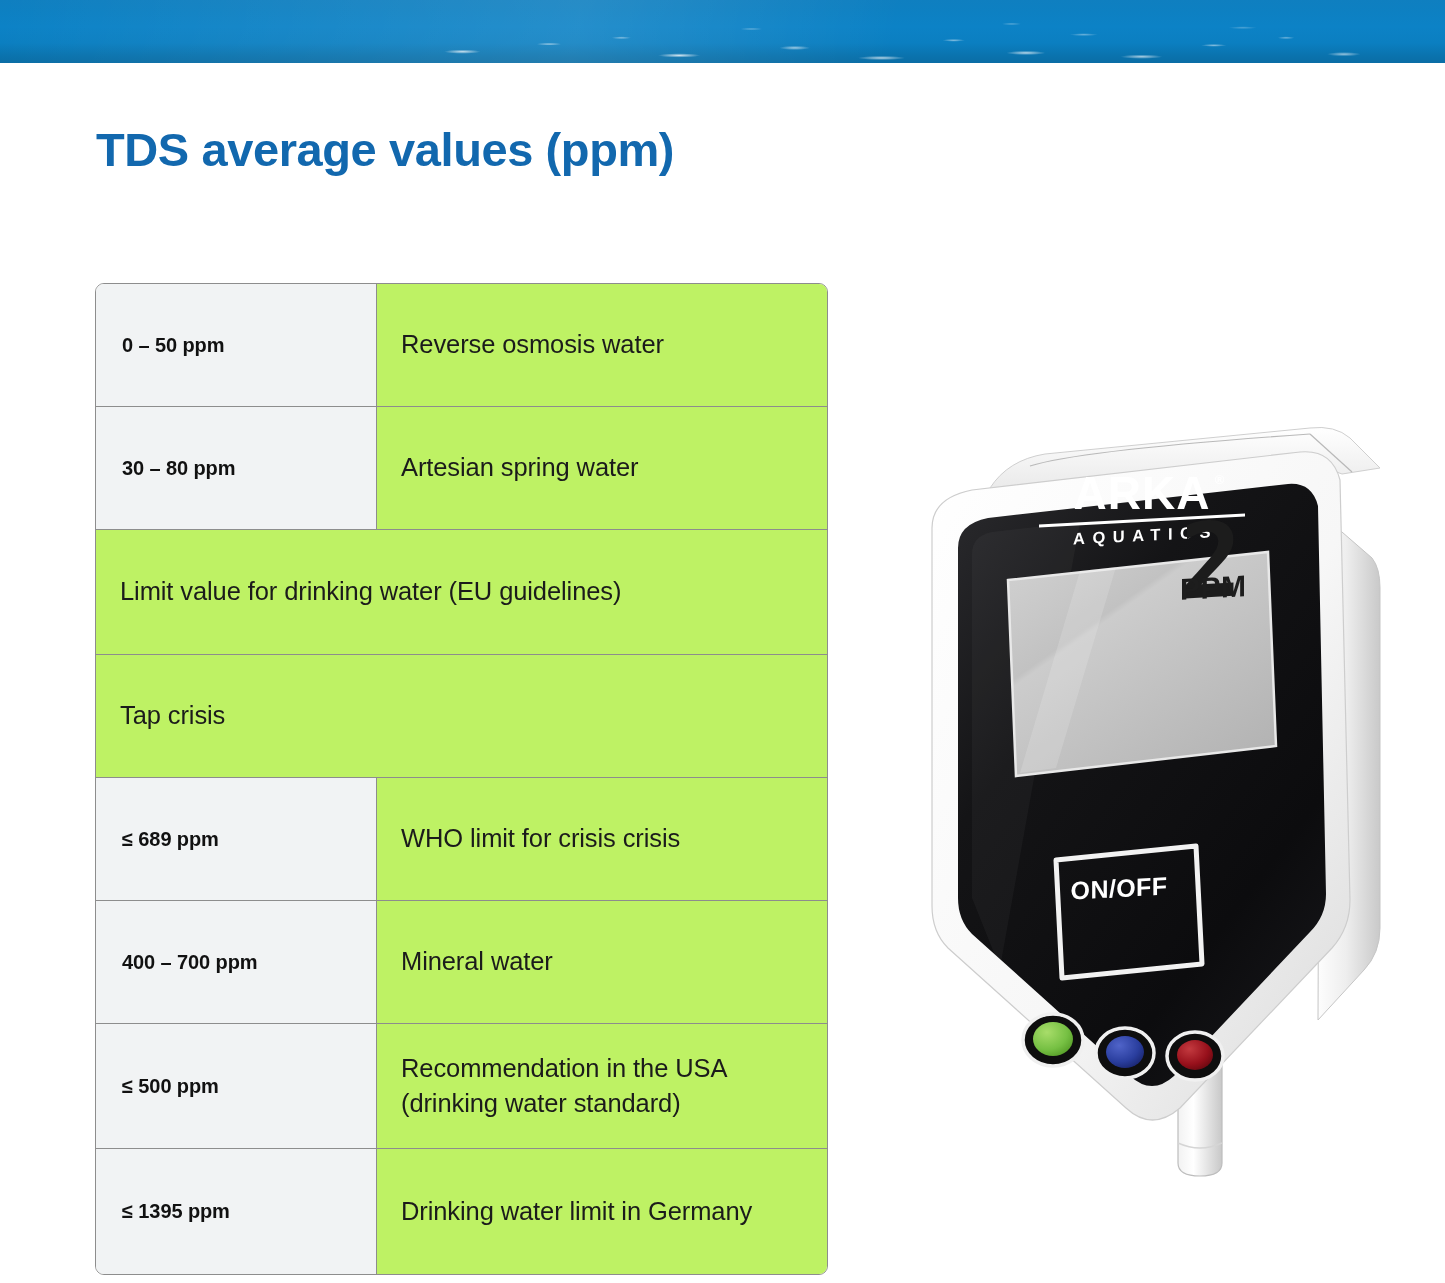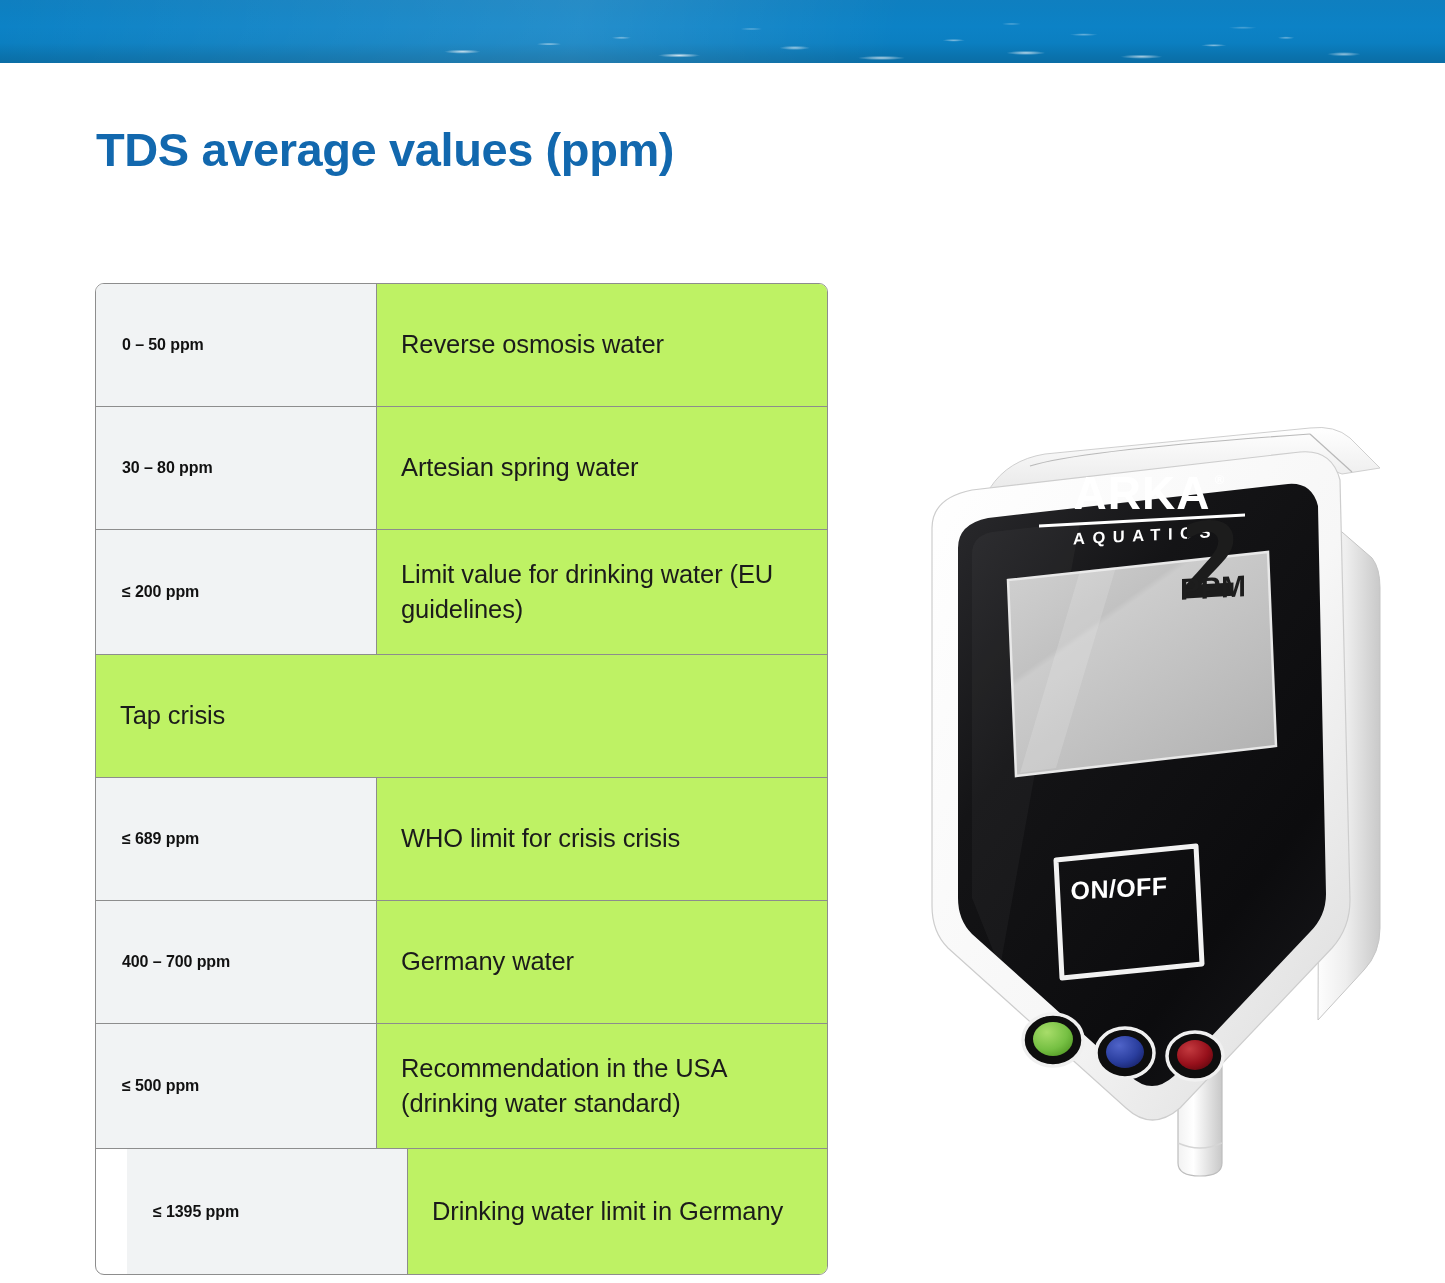--- a/index.html
+++ b/index.html
@@ -81,31 +81,31 @@
     width: 733px;
     border: 1.6px solid #8d8d8d;
     border-radius: 9px;
     overflow: hidden;
     background: #ffffff;
   }
   .tds-row {
     display: flex;
     border-bottom: 1.6px solid #8d8d8d;
   }
-  .tds-row:last-child { border-bottom: none; margin-left: 31px; }
+  .tds-row:last-child { border-bottom: none; }
 
   .tds-range {
     width: 281px;
     flex: 0 0 281px;
     background: #F1F3F4;
     border-right: 1.6px solid #8d8d8d;
     display: flex;
     align-items: center;
     padding: 0 0 0 26px;
-    font-size: 16px;
+    font-size: 20px;
     font-weight: 700;
     color: #111111;
     letter-spacing: -0.1px;
   }
   .tds-desc {
     flex: 1 1 auto;
     background: #bef264;
     display: flex;
     align-items: center;
     padding: 0 14px 0 24px;
@@ -229,36 +229,35 @@
       <div class="tds-range">0 – 50 ppm</div>
       <div class="tds-desc">Reverse osmosis water</div>
     </div>
 
     <div class="tds-row h1line">
       <div class="tds-range">30 – 80 ppm</div>
       <div class="tds-desc">Artesian spring water</div>
     </div>
 
     <div class="tds-row h2line">
-      <div class="tds-range">≤ 200 ppm</div>
       <div class="tds-desc">Limit value for drinking water (EU guidelines)</div>
     </div>
 
     <div class="tds-row h1line">
       <div class="tds-desc">Tap crisis</div>
     </div>
 
     <div class="tds-row h1line">
       <div class="tds-range">≤ 689 ppm</div>
       <div class="tds-desc">WHO limit for crisis crisis</div>
     </div>
 
     <div class="tds-row h1line">
       <div class="tds-range">400 – 700 ppm</div>
-      <div class="tds-desc">Germany water</div>
+      <div class="tds-desc">Mineral water</div>
     </div>
 
     <div class="tds-row h2line">
       <div class="tds-range">≤ 500 ppm</div>
       <div class="tds-desc">Recommendation in the USA (drinking water standard)</div>
     </div>
 
     <div class="tds-row h2line">
       <div class="tds-range">≤ 1395 ppm</div>
       <div class="tds-desc">Drinking water limit in Germany</div>

